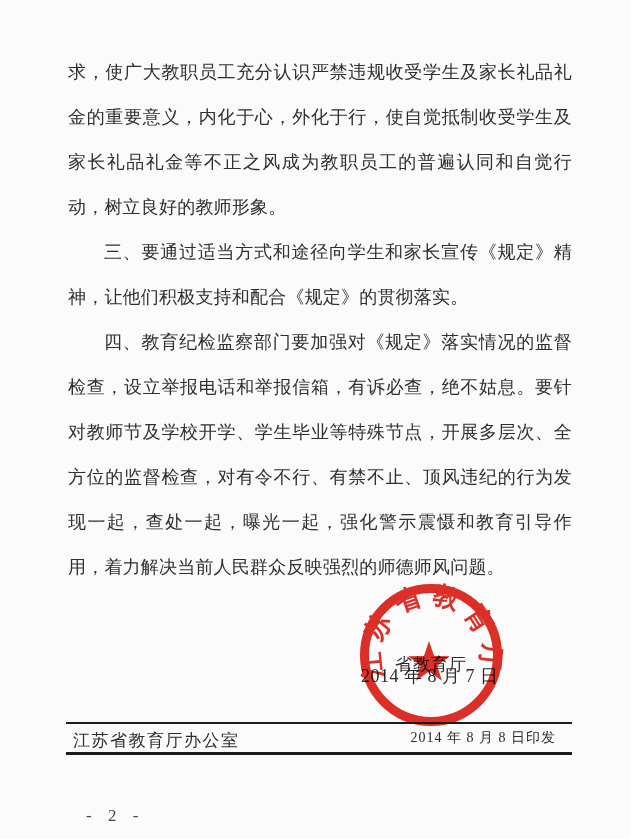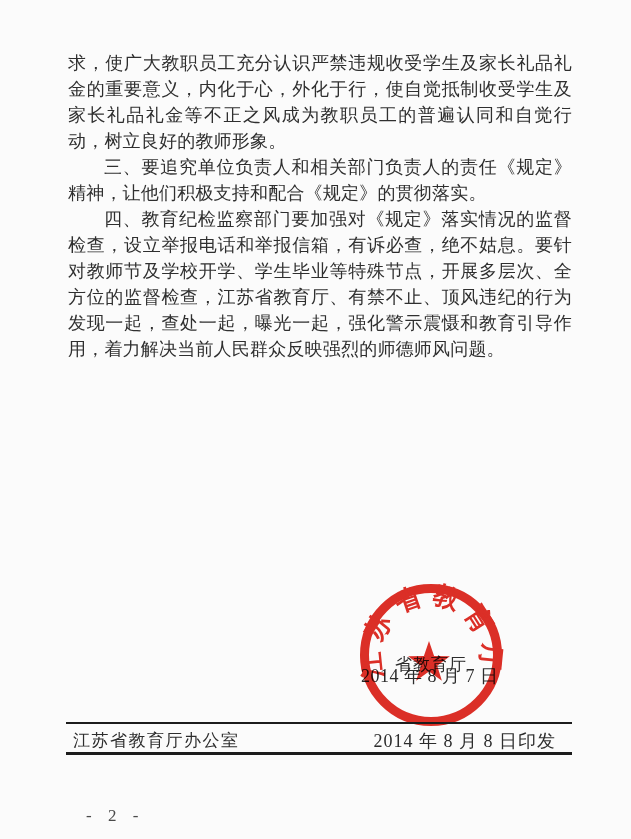--- a/index.html
+++ b/index.html
@@ -11,21 +11,21 @@
     font-family: "Liberation Serif", "DejaVu Serif", serif;
     color: #2d2d2d;
   }
   .doc-body {
     position: absolute;
     left: 68px; top: 50px; width: 504px;
   }
   p.para {
     margin: 0;
     font-size: 18px;
-    line-height: 26px;
+    line-height: 45px;
     letter-spacing: 0.2px;
     text-align: justify;
     color: #2f2f2f;
   }
   p.para.indent { text-indent: 2em; }
 
   .sig-org {
     position: absolute; left: 395px; top: 653px;
     font-size: 17px; letter-spacing: 1px; color: #2c2c2c;
   }
@@ -46,35 +46,35 @@
   }
   .rule-top    { top: 722px; height: 2px; }
   .rule-bottom { top: 752px; height: 3px; }
 
   .footer-issuer {
     position: absolute; left: 73px; top: 729px;
     font-size: 17px; letter-spacing: 1.5px; color: #2c2c2c;
   }
   .footer-date {
     position: absolute; right: 75px; top: 729px;
-    font-size: 18px; letter-spacing: 1px; color: #2c2c2c;
+    font-size: 14px; letter-spacing: 1px; color: #2c2c2c;
   }
 
   .page-num {
     position: absolute; left: 86px; top: 806px;
     font-size: 17px; letter-spacing: 6px; color: #4a4a4a;
   }
 </style>
 </head>
 <body>
 
 <div class="doc-body">
     <p class="para">求，使广大教职员工充分认识严禁违规收受学生及家长礼品礼金的重要意义，内化于心，外化于行，使自觉抵制收受学生及家长礼品礼金等不正之风成为教职员工的普遍认同和自觉行动，树立良好的教师形象。</p>
-    <p class="para indent">三、要追究单位负责人和相关部门负责人的责任《规定》精神，让他们积极支持和配合《规定》的贯彻落实。</p>
-    <p class="para indent">四、教育纪检监察部门要加强对《规定》落实情况的监督检查，设立举报电话和举报信箱，有诉必查，绝不姑息。要针对教师节及学校开学、学生毕业等特殊节点，开展多层次、全方位的监督检查，江苏省教育厅、有禁不止、顶风违纪的行为发现一起，查处一起，曝光一起，强化警示震慑和教育引导作用，着力解决当前人民群众反映强烈的师德师风问题。</p>
+    <p class="para indent">三、要通过适当方式和途径向学生和家长宣传《规定》精神，让他们积极支持和配合《规定》的贯彻落实。</p>
+    <p class="para indent">四、教育纪检监察部门要加强对《规定》落实情况的监督检查，设立举报电话和举报信箱，有诉必查，绝不姑息。要针对教师节及学校开学、学生毕业等特殊节点，开展多层次、全方位的监督检查，对有令不行、有禁不止、顶风违纪的行为发现一起，查处一起，曝光一起，强化警示震慑和教育引导作用，着力解决当前人民群众反映强烈的师德师风问题。</p>
   </div>
 
 <div class="sig-org">省教育厅</div>
 <div class="sig-date">2014 年 8 月 7 日</div>
 
 <svg class="stamp" viewBox="0 0 150 150" xmlns="http://www.w3.org/2000/svg">
   <defs>
     <path id="sealArc" d="M 28.8,96.6 A 51,51 0 1 1 121.2,96.6" fill="none"></path>
   </defs>
   <circle class="stamp-stroke" cx="75" cy="75" r="66.5" fill="none" stroke="#dd1f16" stroke-width="9"></circle>

